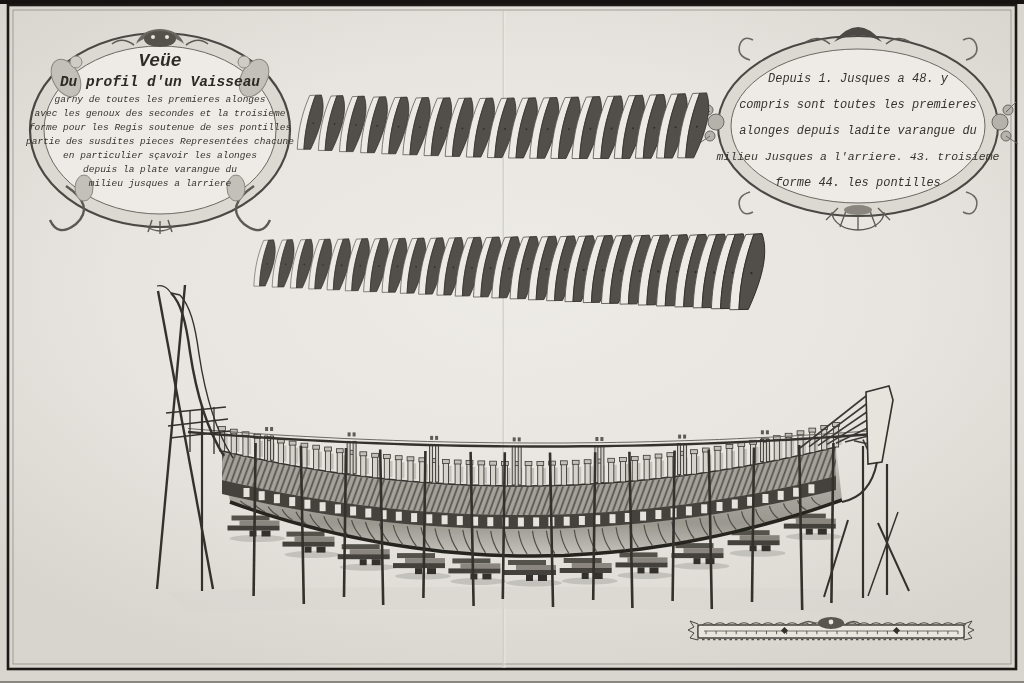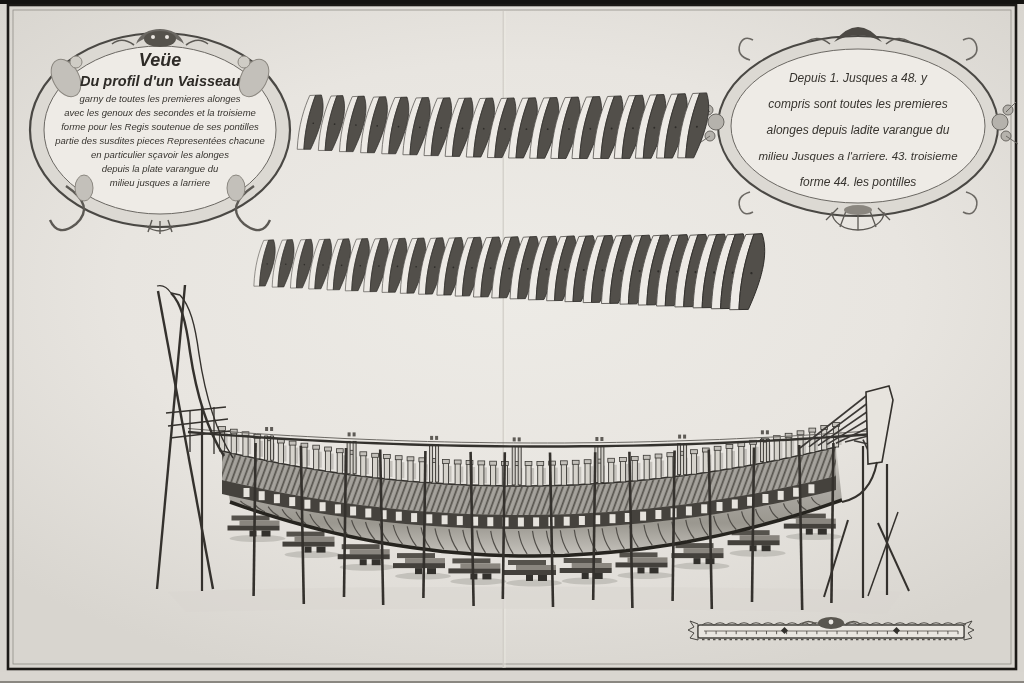--- a/index.html
+++ b/index.html
@@ -1,20 +1,20 @@
 <!DOCTYPE html>
 <html><head>
 <meta charset="utf-8">
 <style>
   html,body{margin:0;padding:0;background:#555;}
   .plate{
     position:relative;width:1024px;height:683px;overflow:hidden;
     background:
       radial-gradient(ellipse 70% 60% at 50% 42%, #edebe6 0%, #e8e5e0 55%, #d8d5cf 100%);
-    font-family:Liberation Sans, sans-serif;
+    font-family:Liberation Mono, monospace;
   }
   svg{position:absolute;left:0;top:0;}
   .script{font-style:italic;fill:#37342f;}
   .script-big{font-style:italic;font-weight:bold;fill:#2e2b27;}
 </style>
 </head>
 <body>
 
 <div class="plate">
 <svg id="plate-svg" width="1024" height="683" viewBox="0 0 1024 683">

